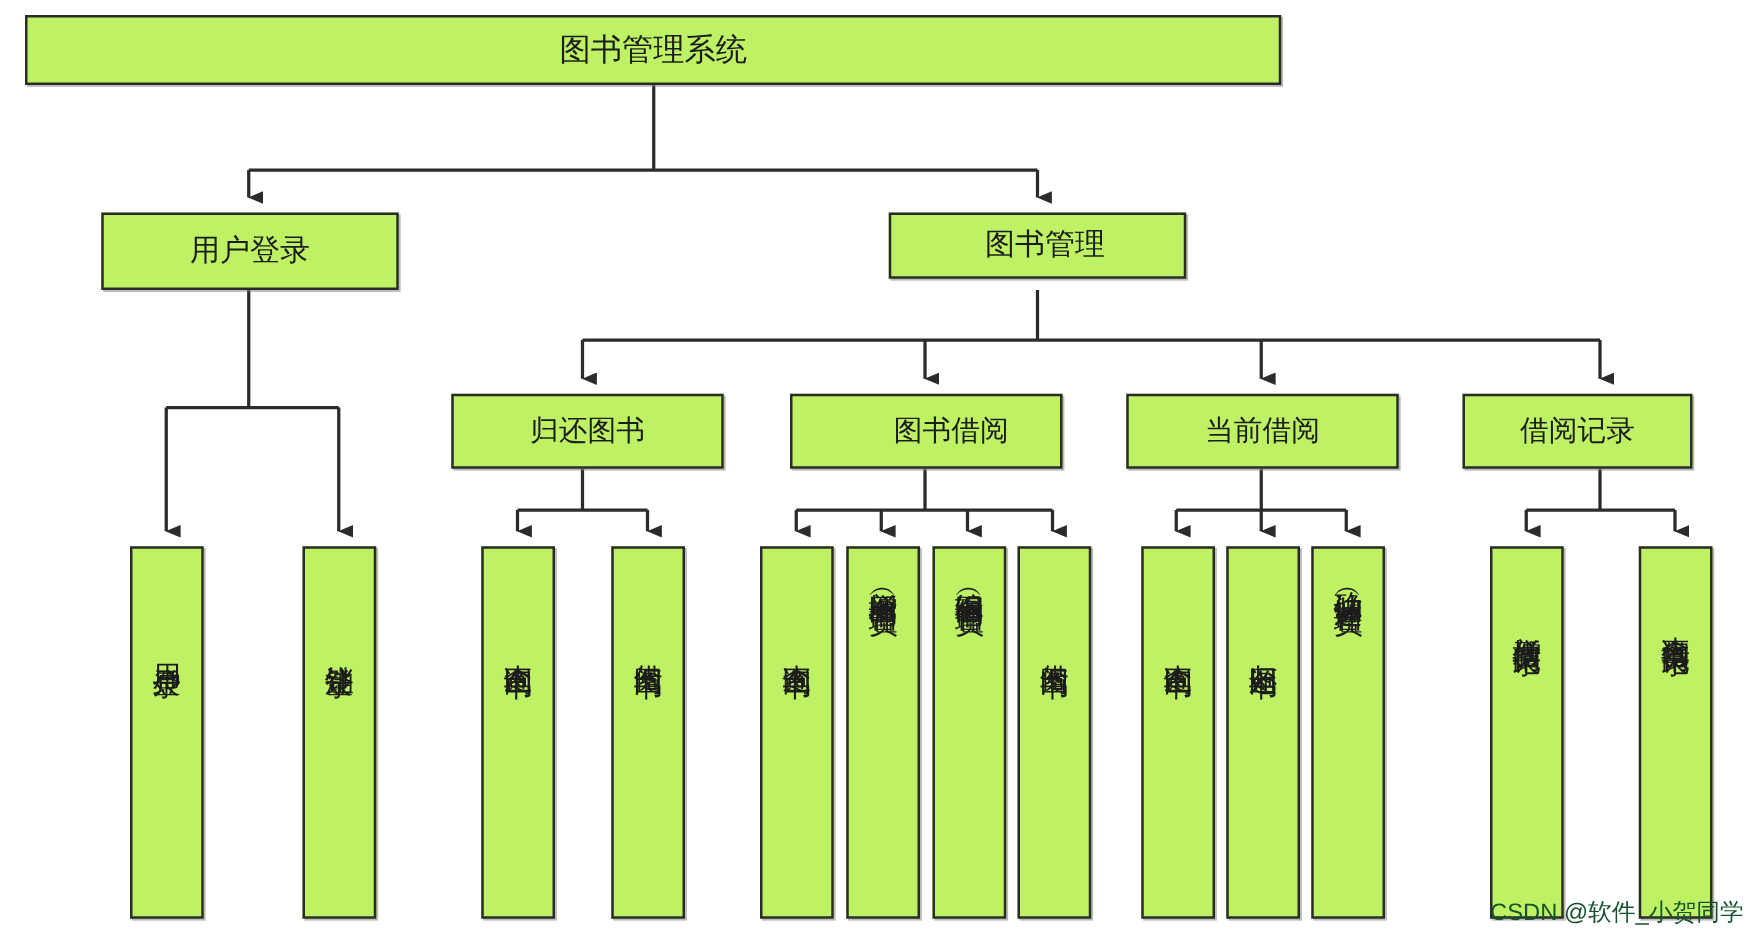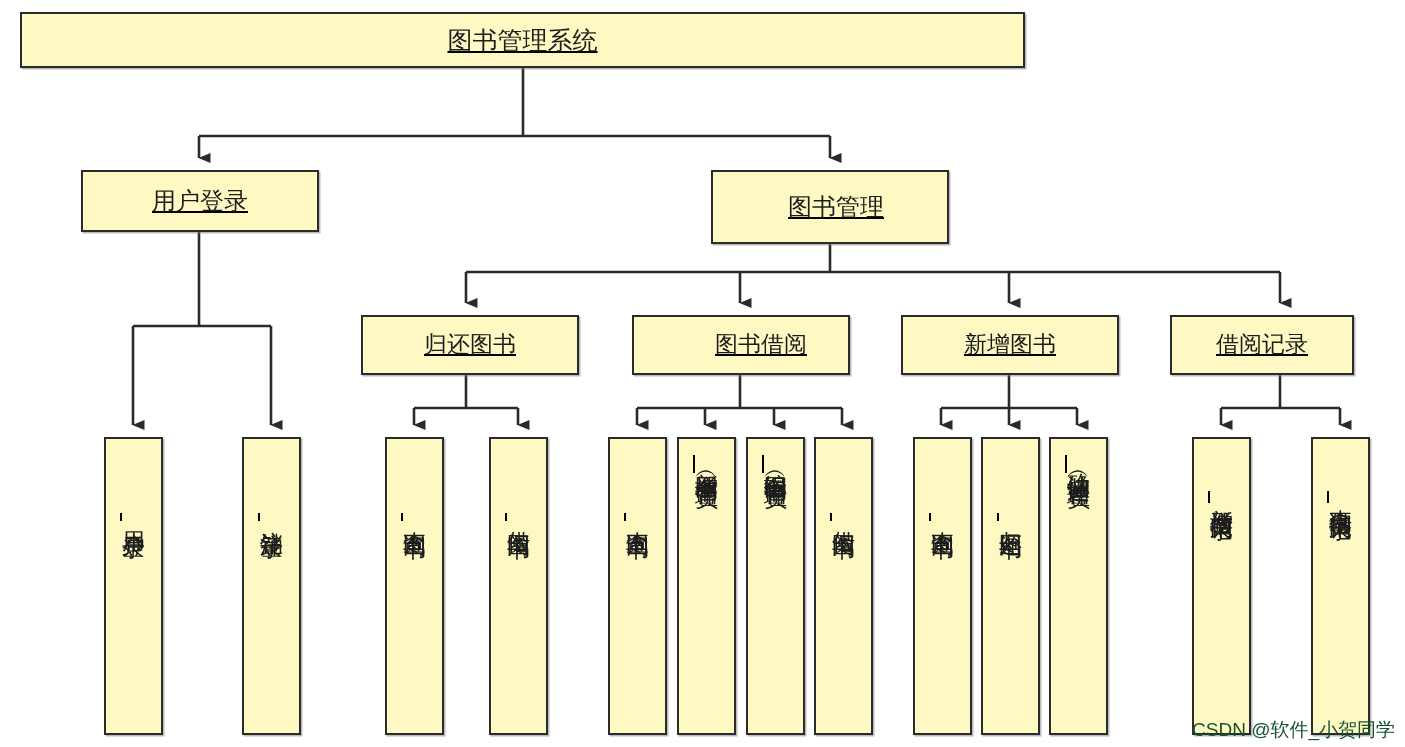--- a/index.html
+++ b/index.html
@@ -20,27 +20,26 @@
   svg.edges {
     position: absolute;
     left: 0;
     top: 0;
     width: 1405px;
     height: 747px;
   }
   .node {
     position: absolute;
     box-sizing: border-box;
-    background: #fef9c3;
+    background: #bef264;
     border: 2.5px solid #2b2b2b;
     display: flex;
     align-items: center;
     justify-content: center;
     box-shadow: 1.5px 1.5px 0 rgba(130,130,130,0.55);
-    text-decoration: underline;
   }
   .node .label {
     color: #1c1c1c;
     text-align: center;
     line-height: 1.12;
     white-space: nowrap;
   }
   .node-root .label  { font-size: 25px; }
   .node-l2 .label    { font-size: 24px; }
   .node-l3 .label    { font-size: 23px; }
@@ -125,32 +124,32 @@
     </g>
   </svg>
 
   <div class="node node-root" style="left:20px; top:12px; width:1005px; height:56px;">
     <span class="label">图书管理系统</span>
   </div>
 
   <div class="node node-l2" style="left:81px; top:170px; width:238px; height:62px;">
     <span class="label">用户登录</span>
   </div>
-  <div class="node node-l2" style="left:711px; top:170px; width:238px; height:74px;padding-left:12px;">
+  <div class="node node-l2" style="left:711px; top:170px; width:238px; height:53px;padding-left:12px;">
     <span class="label">图书管理</span>
   </div>
 
   <div class="node node-l3" style="left:361px; top:315px; width:218px; height:60px;">
     <span class="label">归还图书</span>
   </div>
   <div class="node node-l3" style="left:632px; top:315px; width:218px; height:60px;padding-left:40px;">
     <span class="label">图书借阅</span>
   </div>
   <div class="node node-l3" style="left:901px; top:315px; width:218px; height:60px;">
-    <span class="label">新增图书</span>
+    <span class="label">当前借阅</span>
   </div>
   <div class="node node-l3" style="left:1170px; top:315px; width:184px; height:60px;">
     <span class="label">借阅记录</span>
   </div>
 
   <div class="node node-leaf tall" style="left:104px; top:437px; width:59px; height:298px;">
     <span class="label">用户登录</span>
   </div>
   <div class="node node-leaf tall" style="left:242px; top:437px; width:59px; height:298px;">
     <span class="label">注销登录</span>

